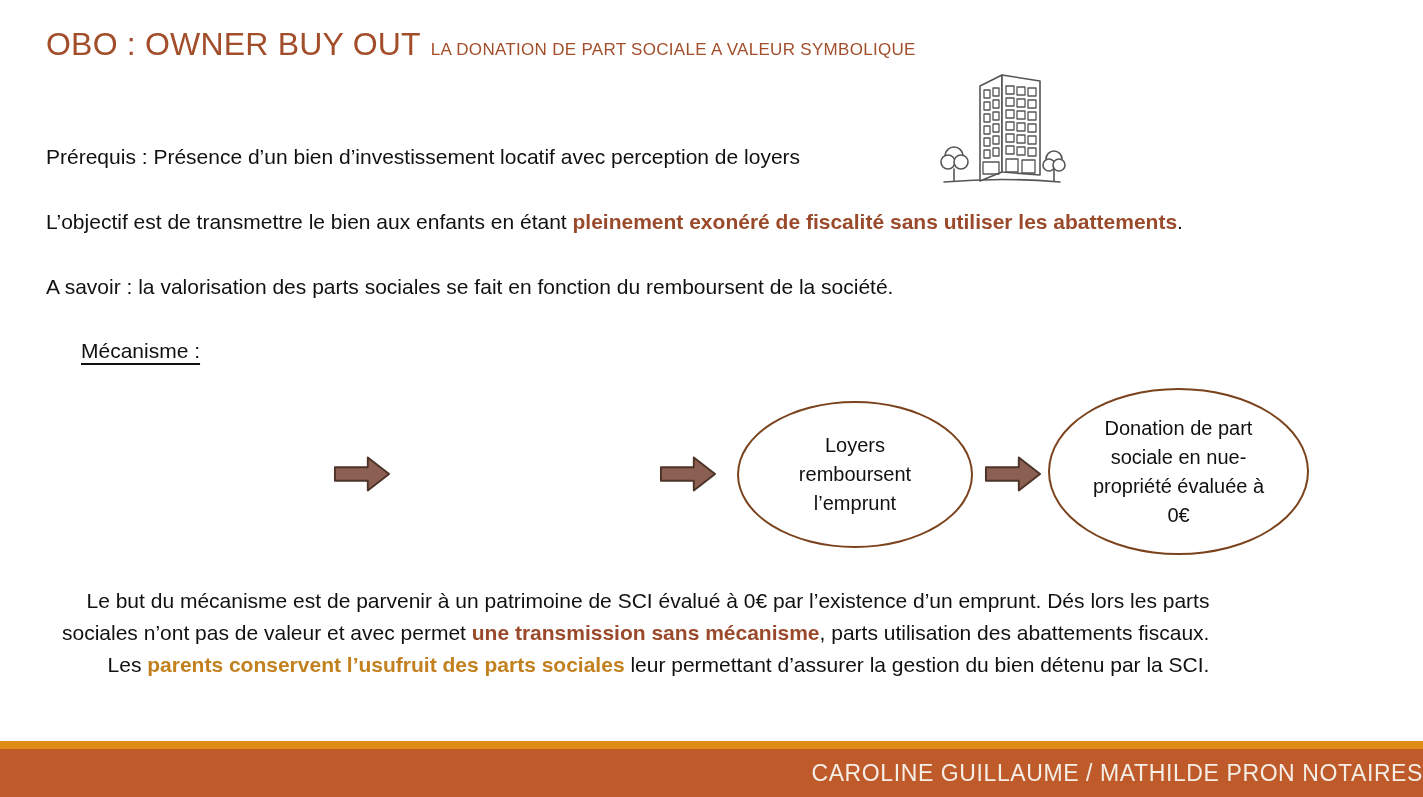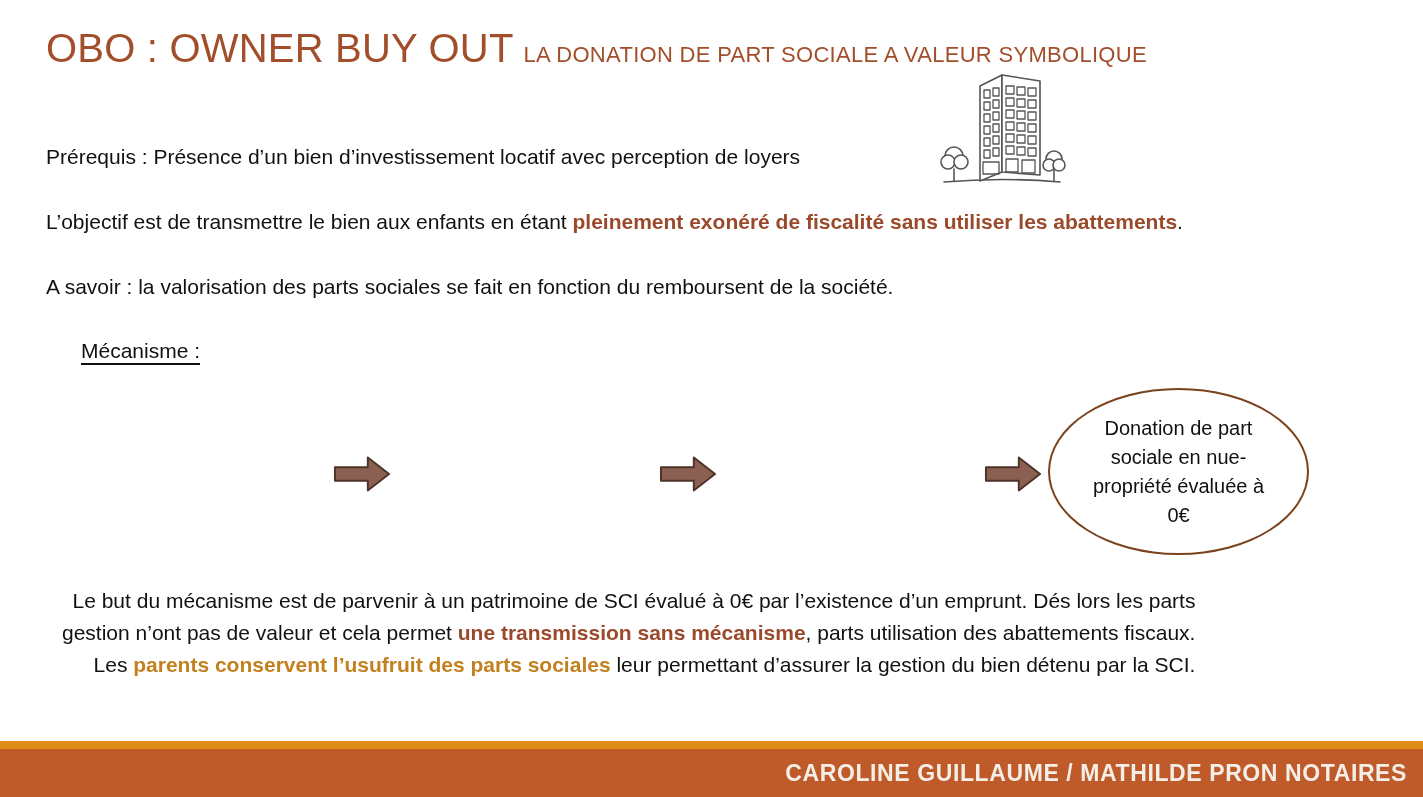--- a/index.html
+++ b/index.html
@@ -3,22 +3,22 @@
 <meta charset="utf-8">
 <style>
   html,body { margin:0; padding:0; background:#888; }
   .slide {
     position:relative; width:1423px; height:797px; background:#ffffff;
     font-family:"Liberation Sans", sans-serif; color:var(--text,#111);
     overflow:hidden; margin:0 auto;
   }
   
   .title-block { position:absolute; left:46px; top:26px; white-space:pre; }
-  .title-main { font-size:40px; color:var(--accent,#A34E2B); letter-spacing:0.2px; }
-  .title-sub  { font-size:22px; color:var(--accent,#A34E2B); margin-left:10px; letter-spacing:0.3px;margin-top:47px; }
+  .title-main { font-size:32px; color:var(--accent,#A34E2B); letter-spacing:0.2px; }
+  .title-sub  { font-size:17px; color:var(--accent,#A34E2B); margin-left:10px; letter-spacing:0.3px;margin-top:47px; }
   
   .bodyline { position:absolute; left:46px; margin:0; font-size:21px; white-space:pre; }
   .l-prerequis { top:145px; }
   .l-objectif  { top:210px; }
   .l-savoir    { top:275px; }
   .l-mecanisme { top:339px; text-decoration:underline; text-underline-offset:5px; text-decoration-thickness:1.5px;margin-left:35px; }
   .hl-brown { color:var(--highlight-brown,#9A4A2B); font-weight:bold; }
   .hl-gold  { color:var(--highlight-gold,#C2801E); font-weight:bold; }
   
   .building { position:absolute; left:936px; top:62px; width:132px; height:130px; }
@@ -37,21 +37,21 @@
   .arrow-2 { left:659px; top:453px; }
   .arrow-3 { left:984px; top:453px; }
   
   .conclusion { position:absolute; left:62px; top:585px; font-size:21px;text-align:right; }
   .conclusion .cline { white-space:pre; line-height:32px; }
   
   .footer-stripe { position:absolute; left:0; top:741px; width:100%; height:8px; background:var(--footer-orange,#DF8D17); }
   .footer-band {
     position:absolute; left:0; top:749px; width:100%; height:48px; background:var(--footer-rust,#BF5B2B);
     color:var(--footer-text,#F5EEE6); font-size:23px; letter-spacing:0.6px;
-    display:flex; align-items:center; justify-content:flex-end; box-sizing:border-box; padding-right:16px;font-weight:bold;
+    display:flex; align-items:center; justify-content:flex-end; box-sizing:border-box; 
   }
 </style>
 </head>
 <body>
 
 <div class="slide">
 
   <div class="title-block"><span class="title-main">OBO : OWNER BUY OUT</span><span class="title-sub">LA DONATION DE PART SOCIALE A VALEUR SYMBOLIQUE</span></div>
 
   <svg class="building" viewBox="0 0 132 130" aria-hidden="true">
@@ -118,32 +118,35 @@
 
   <svg class="flow-arrow arrow-1" viewBox="0 0 60 42" aria-hidden="true">
     <polygon points="2,14 36,14 36,4 58,21 36,38 36,28 2,28" fill="var(--arrow-fill,#8B6052)" stroke="var(--arrow-stroke,#4D3328)" stroke-width="2" stroke-linejoin="round"></polygon>
   </svg>
 
 
   <svg class="flow-arrow arrow-2" viewBox="0 0 60 42" aria-hidden="true">
     <polygon points="2,14 36,14 36,4 58,21 36,38 36,28 2,28" fill="var(--arrow-fill,#8B6052)" stroke="var(--arrow-stroke,#4D3328)" stroke-width="2" stroke-linejoin="round"></polygon>
   </svg>
 
+  <div class="oval oval-3">
+      <span>Loyers remboursent l’emprunt</span>
+    </div>
 
   <svg class="flow-arrow arrow-3" viewBox="0 0 60 42" aria-hidden="true">
     <polygon points="2,14 36,14 36,4 58,21 36,38 36,28 2,28" fill="var(--arrow-fill,#8B6052)" stroke="var(--arrow-stroke,#4D3328)" stroke-width="2" stroke-linejoin="round"></polygon>
   </svg>
 
   <div class="oval oval-4">
       <span>Donation de part sociale en nue-propriété évaluée à 0€</span>
     </div>
 
   <div class="conclusion">
     <div class="cline">Le but du mécanisme est de parvenir à un patrimoine de SCI évalué à 0€ par l’existence d’un emprunt. Dés lors les parts</div>
-    <div class="cline"><span>gestion n’ont pas de valeur et cela permet </span><span class="hl-brown">une transmission sans mécanisme</span><span>, parts utilisation des abattements fiscaux.</span></div>
+    <div class="cline"><span>sociales n’ont pas de valeur et avec permet </span><span class="hl-brown">une transmission sans mécanisme</span><span>, parts utilisation des abattements fiscaux.</span></div>
     <div class="cline"><span>Les </span><span class="hl-gold">parents conservent l’usufruit des parts sociales</span><span> leur permettant d’assurer la gestion du bien détenu par la SCI.</span></div>
   </div>
 
   <div class="footer-stripe"></div>
   <div class="footer-band">
       <span>CAROLINE GUILLAUME / MATHILDE PRON NOTAIRES</span>
     </div>
 
 </div>
 

